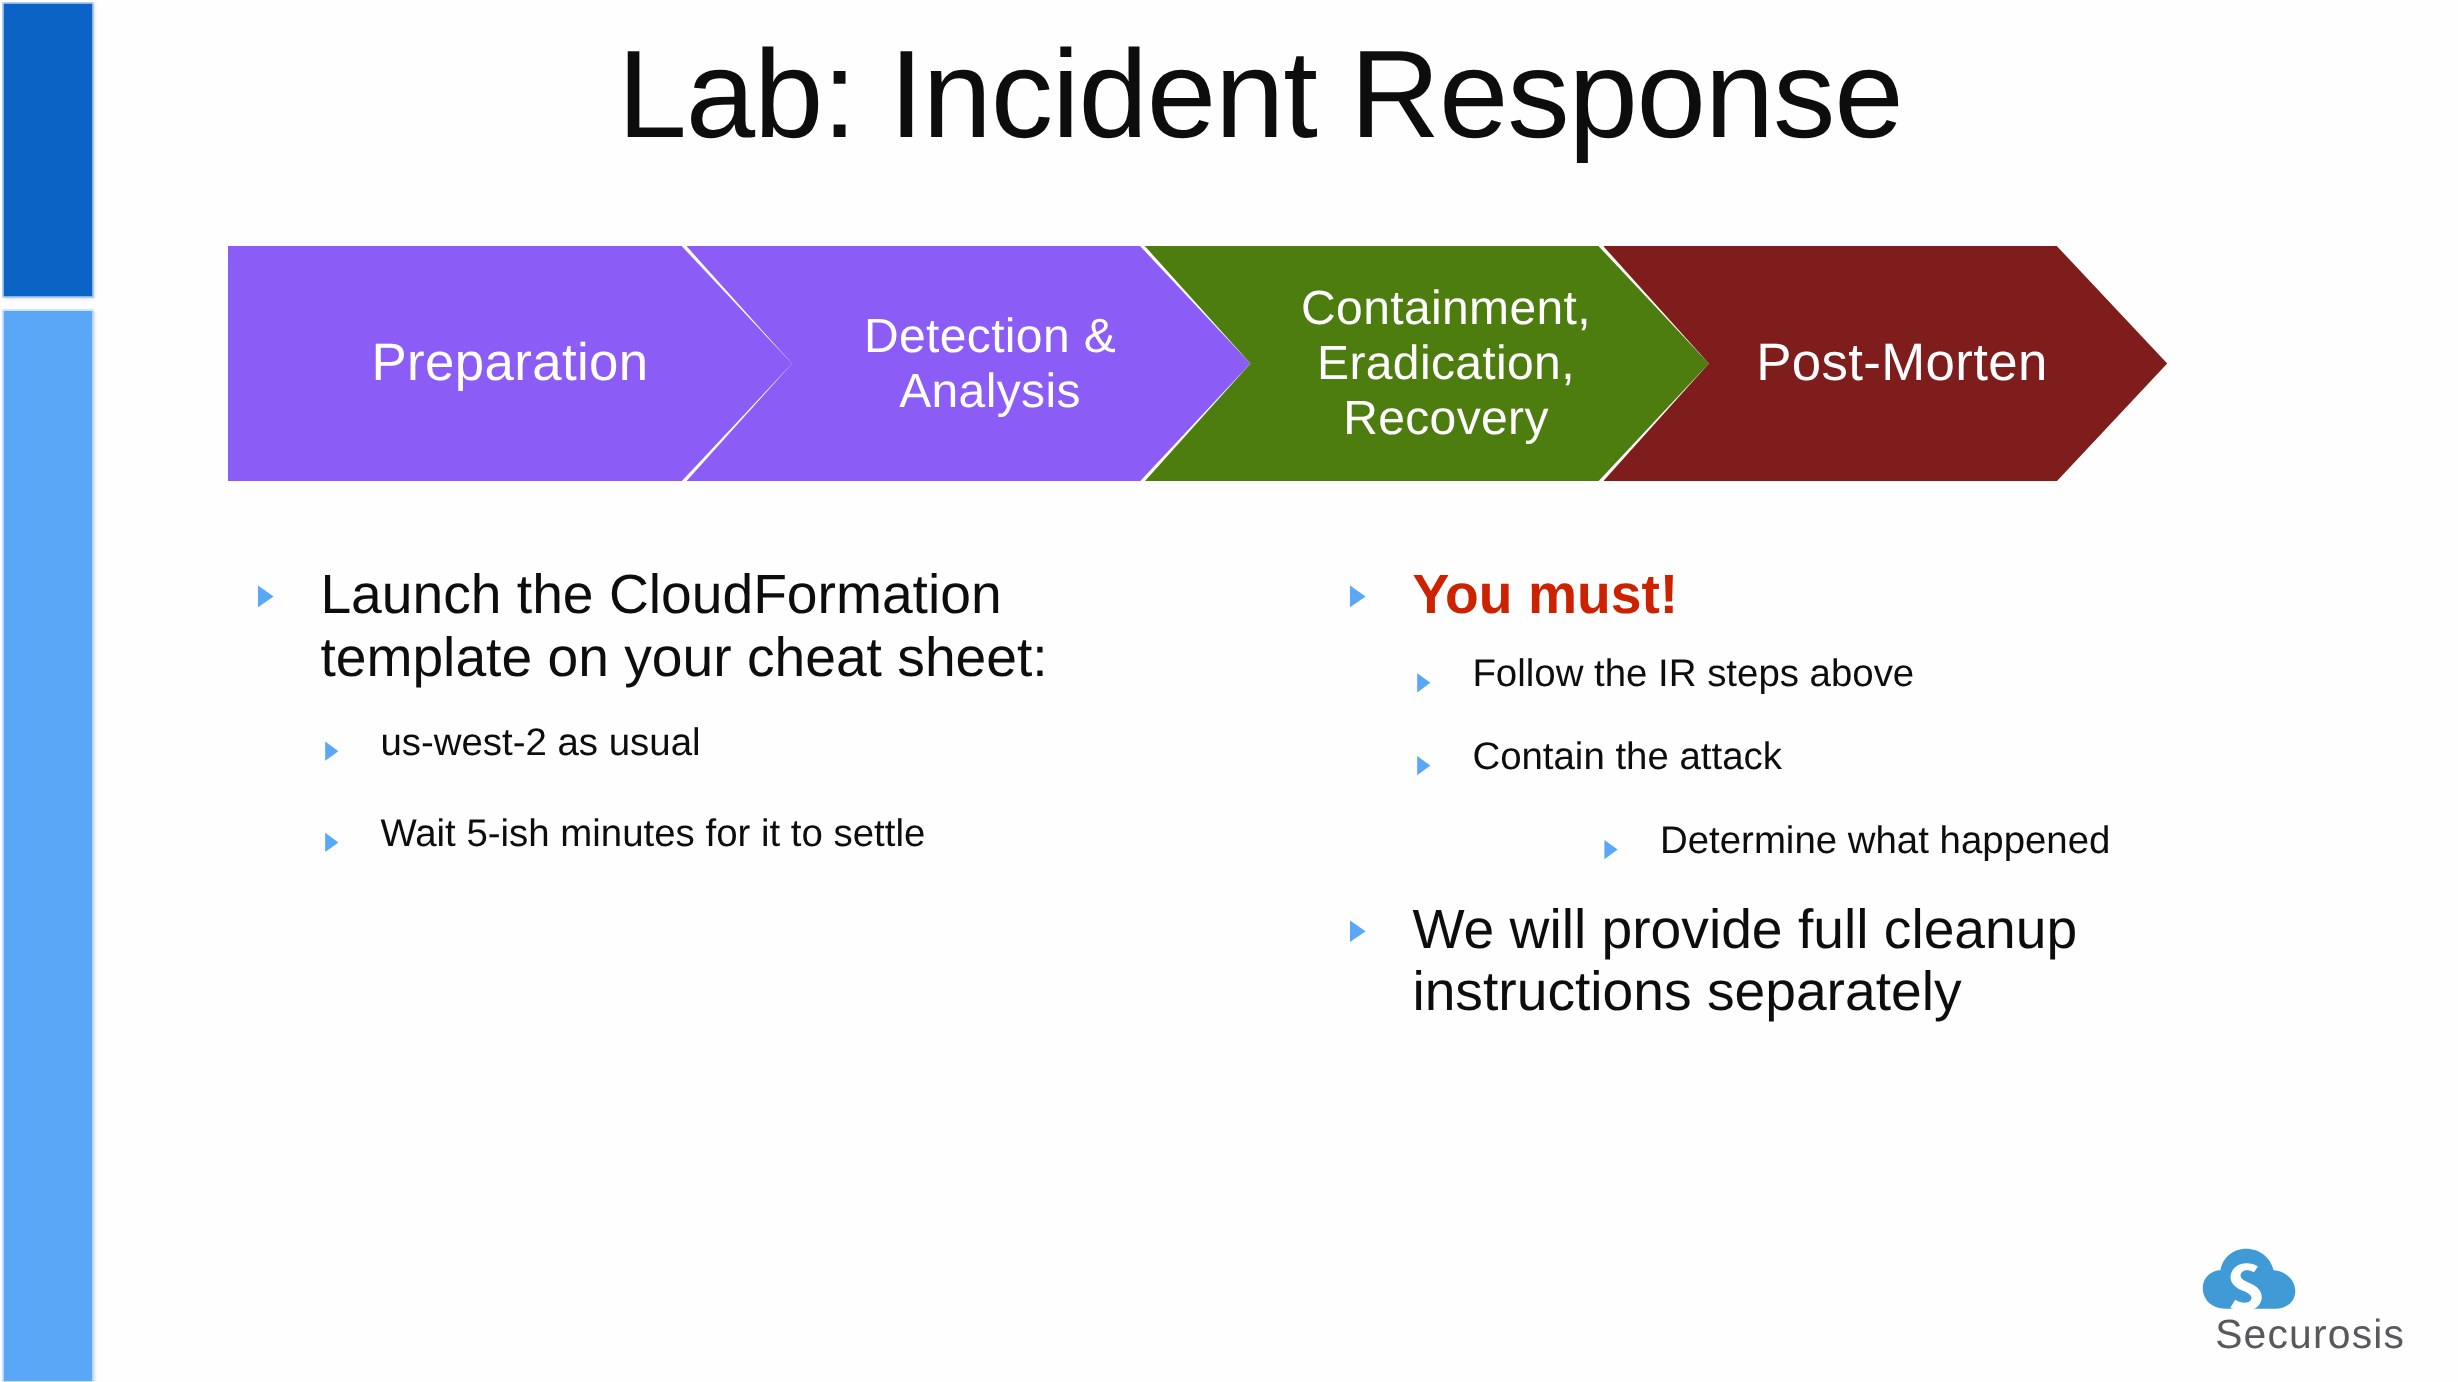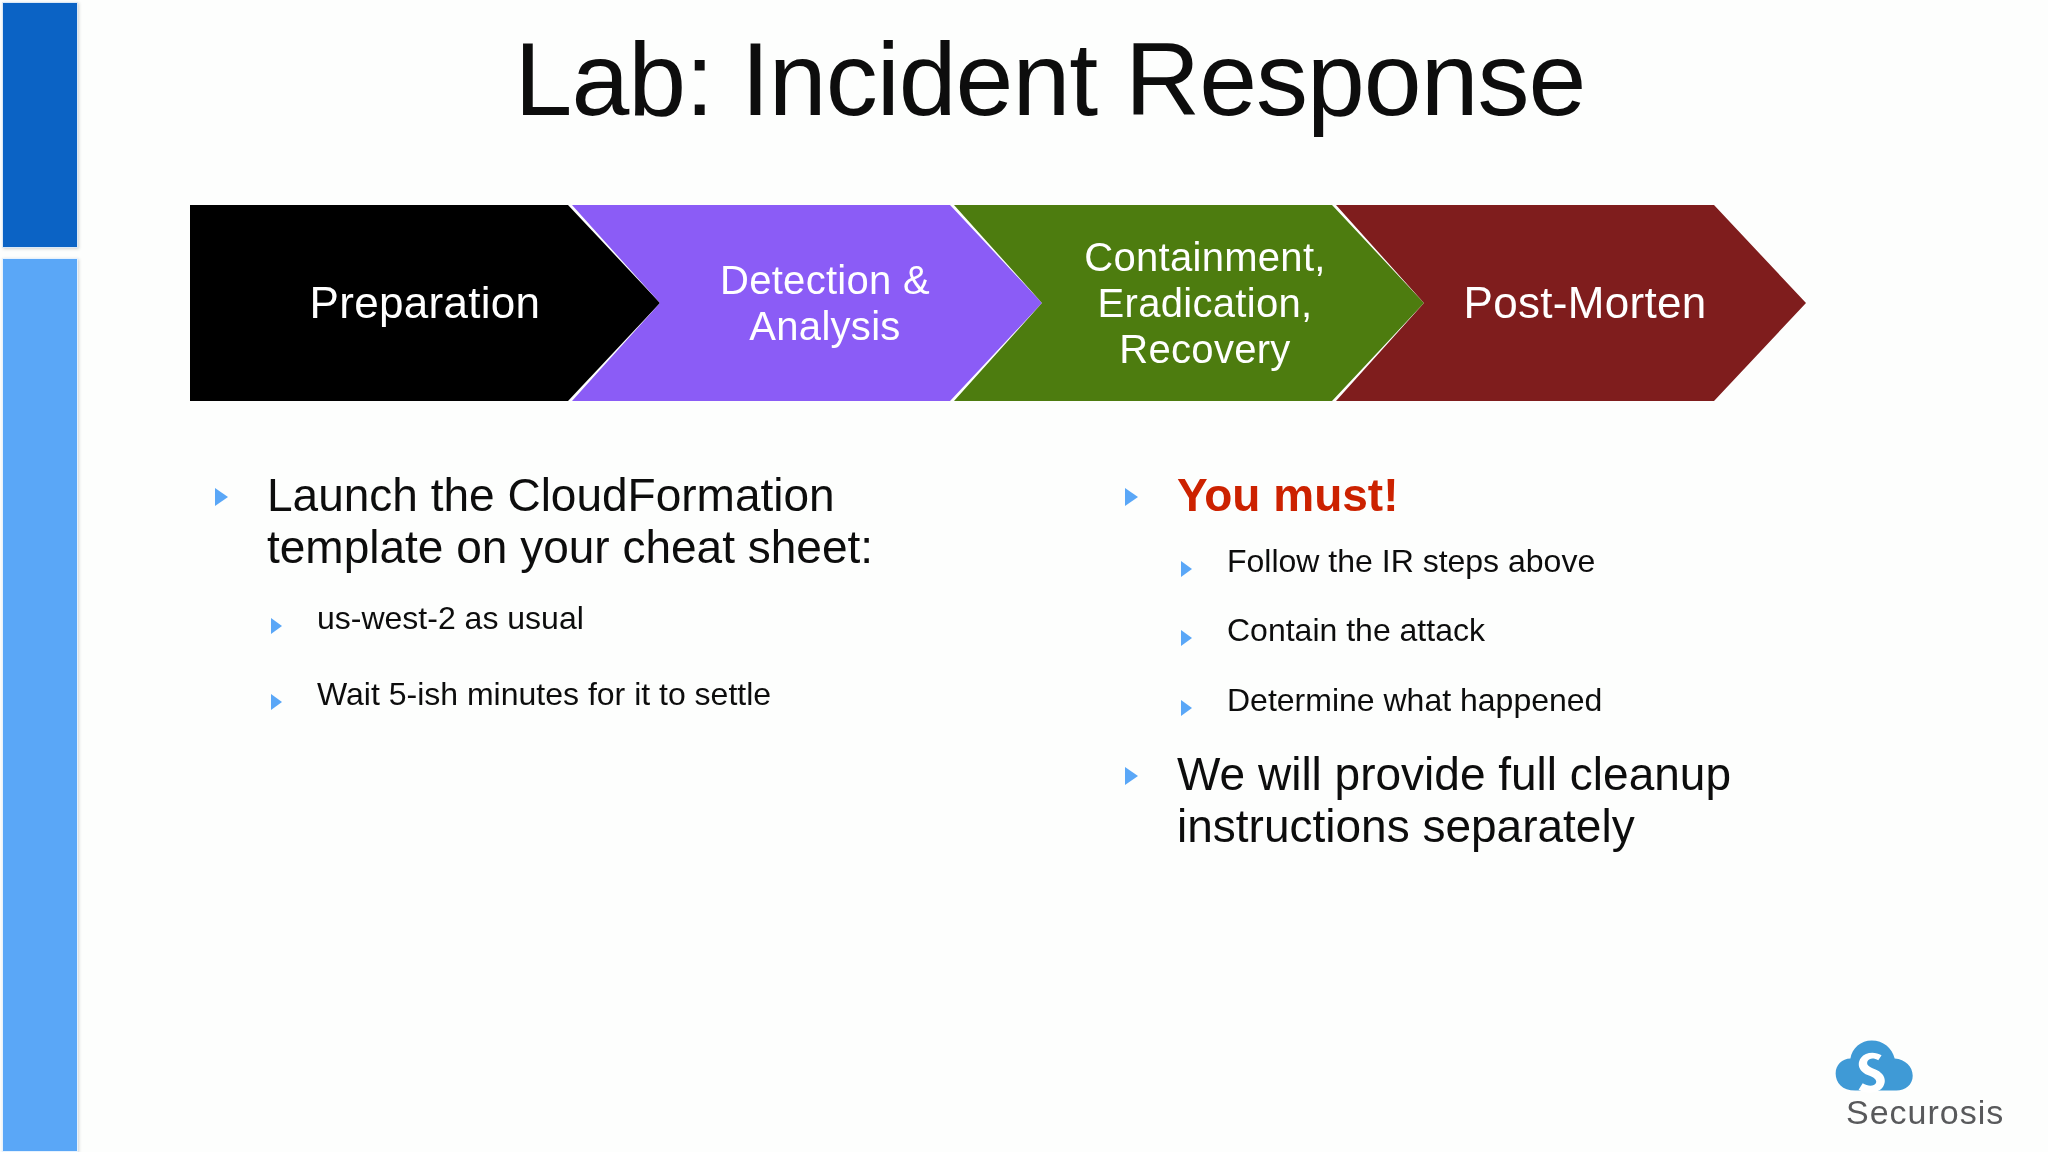--- a/index.html
+++ b/index.html
@@ -182,21 +182,21 @@
   }
 
   #col-left .lvl1 { margin-bottom: 28px; }
   #col-right .lvl1#bullet-you-must { margin-bottom: 22px; }
 
   
   #bullet-launch { margin-bottom: 34px; }
   #bullet-uswest { margin-bottom: 40px; }
   #bullet-follow { margin-bottom: 34px; }
   #bullet-contain { margin-bottom: 34px; }
-  #bullet-determine { margin-bottom: 30px; }
+  #bullet-determine { margin-bottom: 30px; justify-content: center; }
 
   
   #securosis-logo {
     position: absolute;
     right: 56px;
     bottom: 18px;
     width: 180px;
     height: 96px;
   }
   #logo-mark {
@@ -221,21 +221,21 @@
 
 <div id="left-rail">
   <div id="rail-bar-dark" class="rail-bar" style="background: rgb(11, 99, 197);"></div>
   <div id="rail-bar-light" class="rail-bar" style="background: rgb(90, 167, 247);"></div>
 </div>
 
 <div id="slide-title">Lab: Incident Response</div>
 
 <div id="process-band">
 
-  <div id="chev-0" class="chev" style="background: #000000;">
+  <div id="chev-0" class="chev" style="background: #8b5cf6;">
     <span class="chev-label">Preparation</span>
   </div>
 
   <div id="chev-1" class="chev" style="background: #8b5cf6;">
     <span class="chev-label">Detection &amp;
 Analysis</span>
   </div>
 
   <div id="chev-2" class="chev" style="background: #4d7c0f;">
     <span class="chev-label">Containment,

